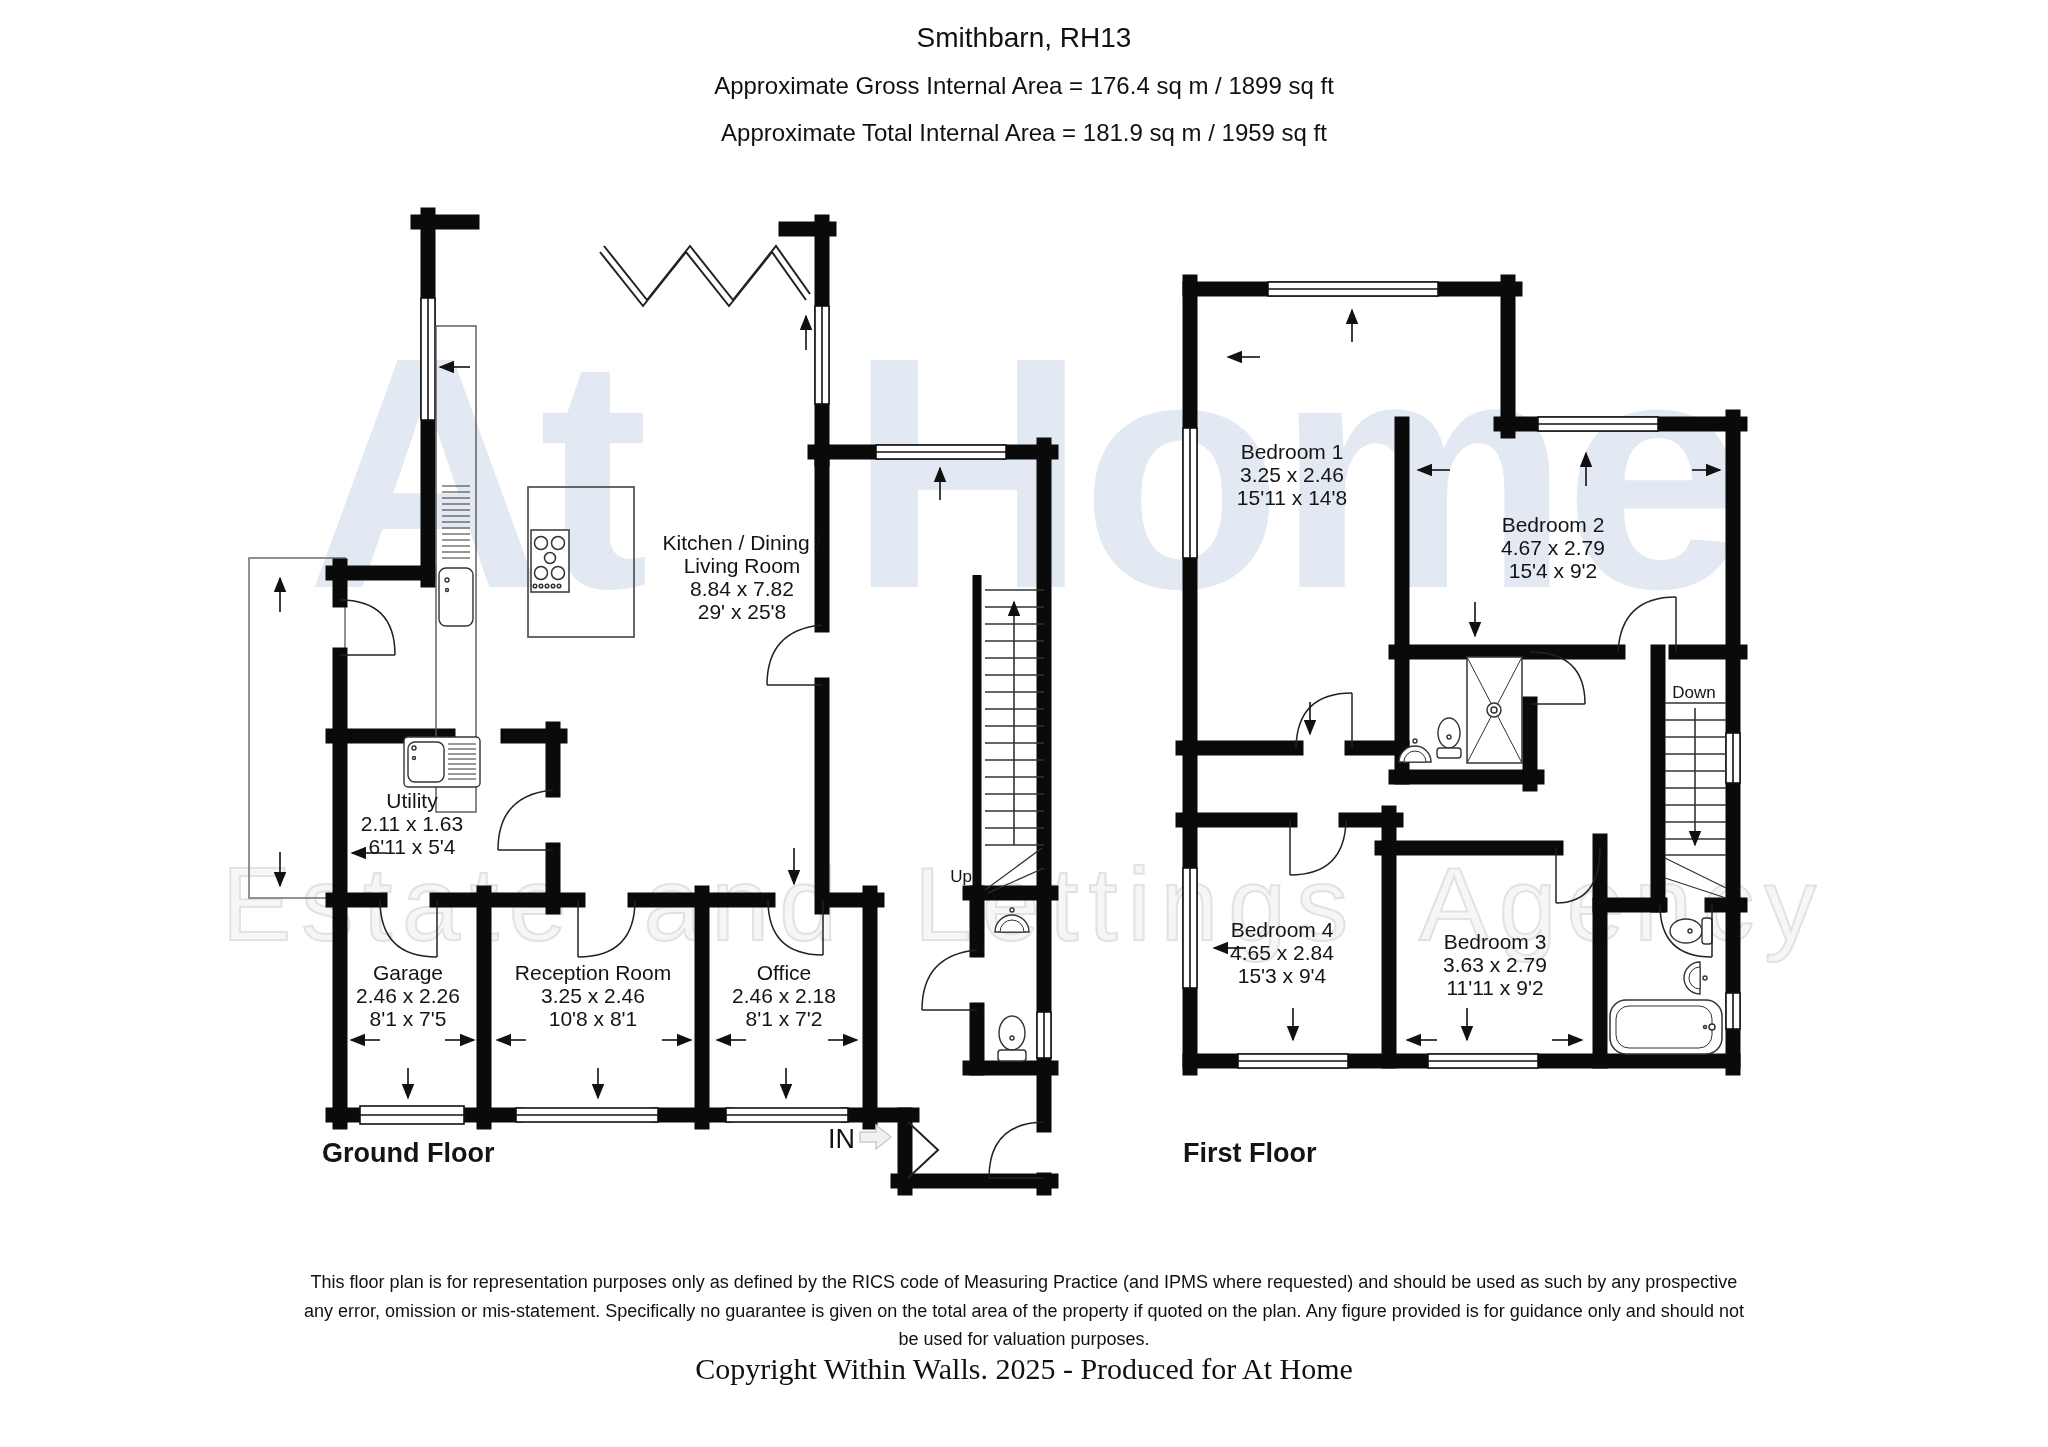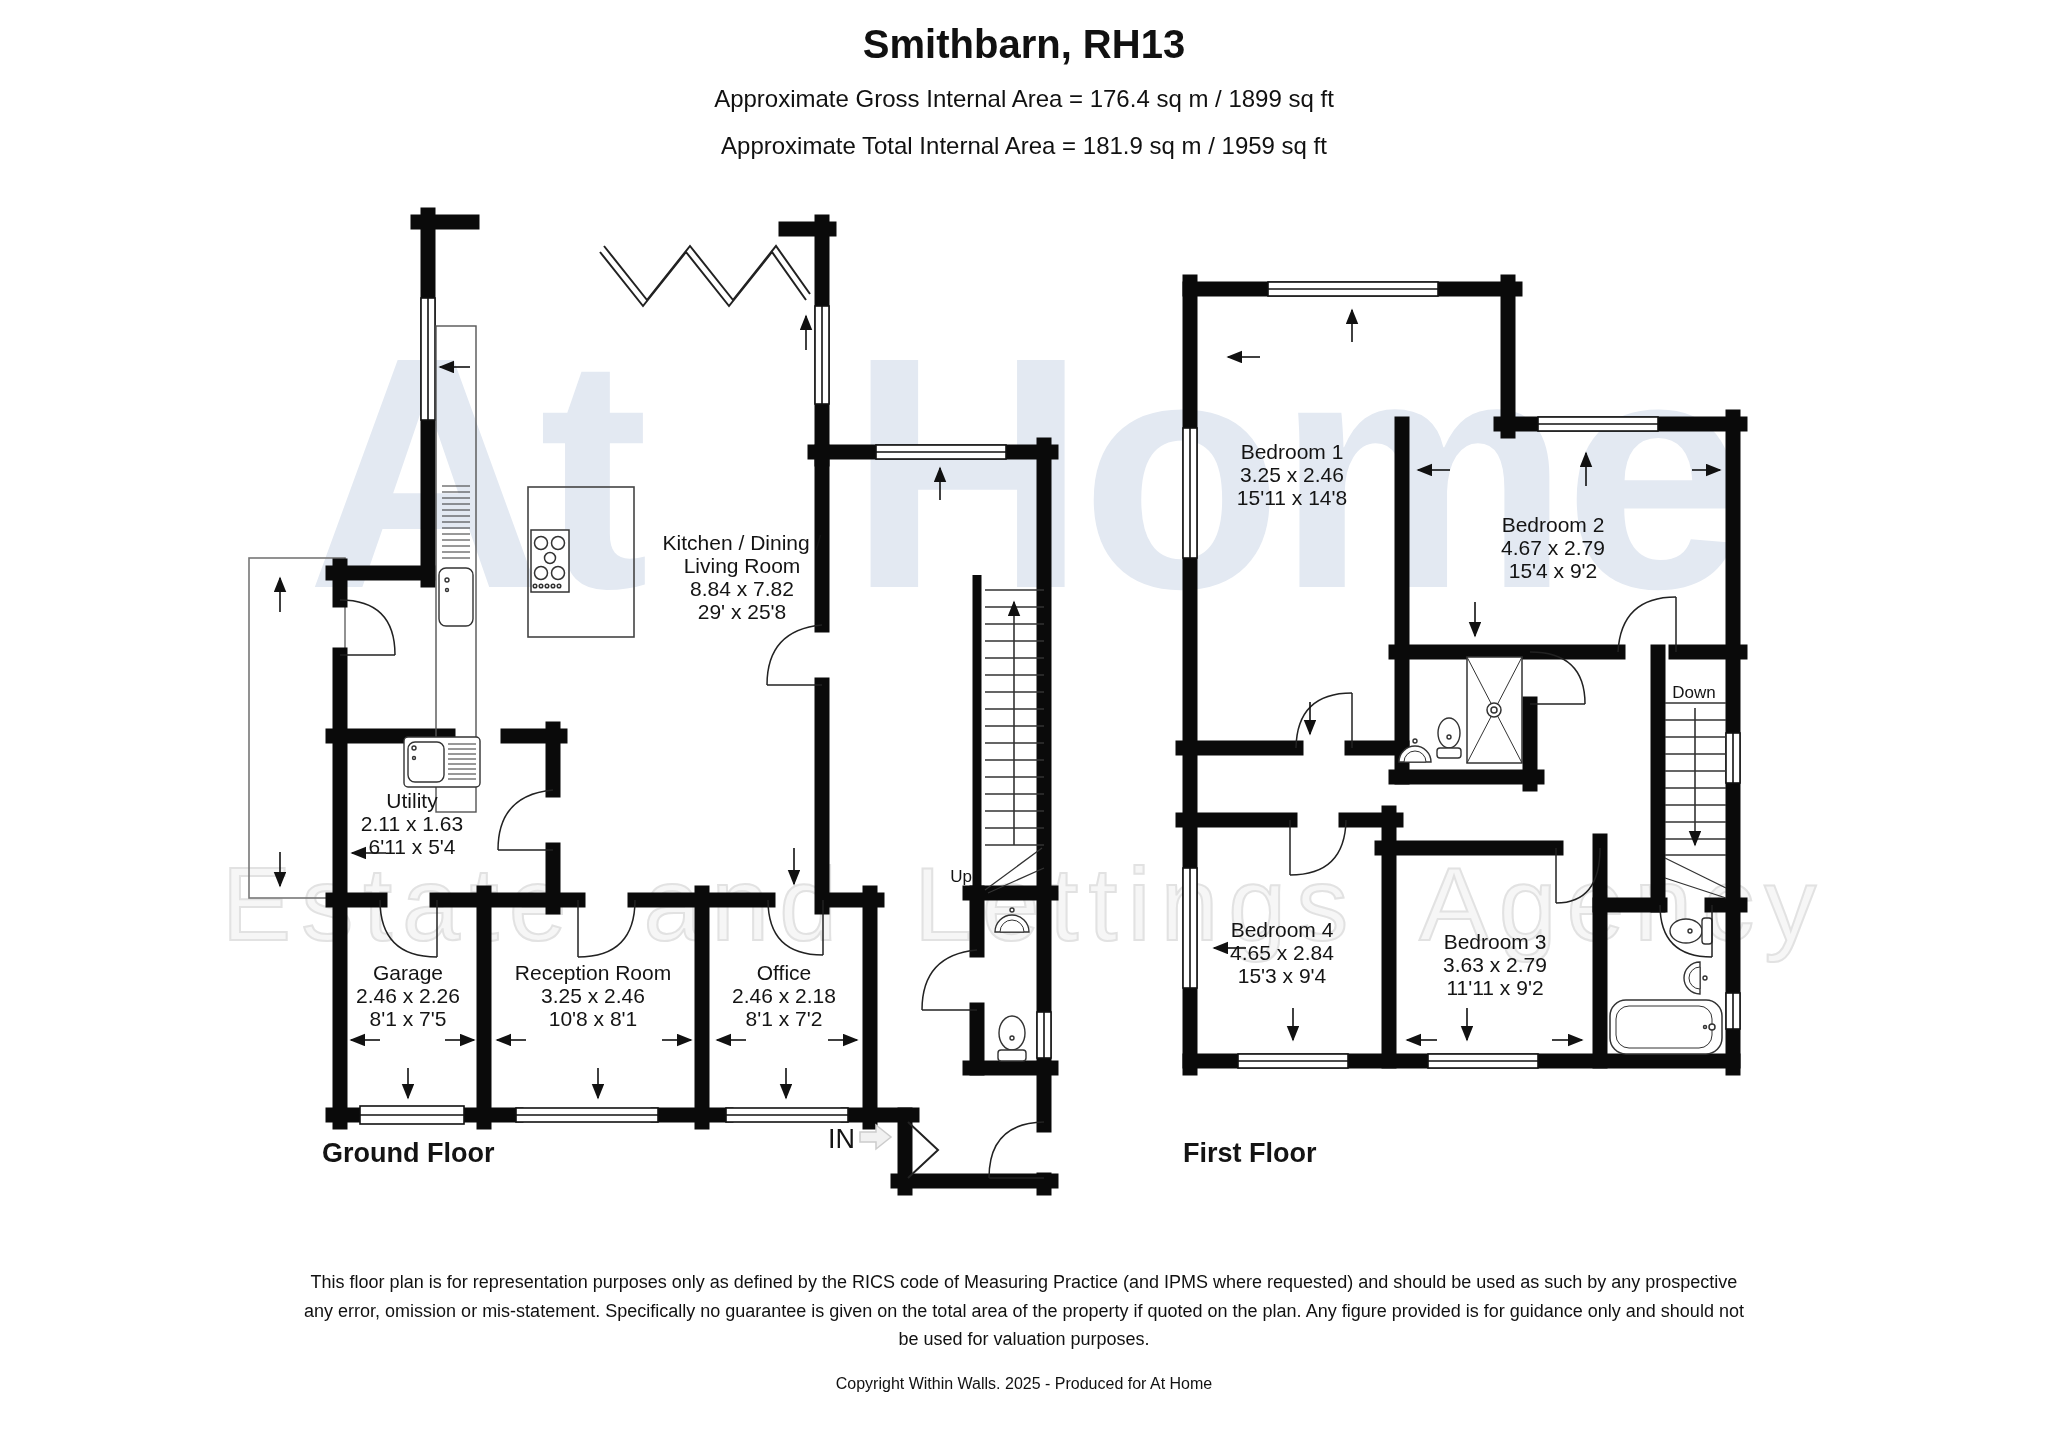--- a/index.html
+++ b/index.html
@@ -7,26 +7,26 @@
   .layer{position:absolute;left:0;top:0;}
   
   #wm-main{position:absolute;left:0;top:308px;width:2048px;text-align:center;
     font-size:330px;font-weight:bold;letter-spacing:-6px;word-spacing:120px;
     color:#e3e9f2;white-space:nowrap;line-height:1;}
   #wm-sub{position:absolute;left:0;top:852px;width:2048px;text-align:center;
     font-size:104px;font-weight:normal;letter-spacing:10px;word-spacing:28px;
     color:#f6f6f6;-webkit-text-stroke:2px #e2e2e2;white-space:nowrap;line-height:1;}
   
   #header{position:absolute;left:0;top:22px;width:2048px;text-align:center;}
-  #header .title{font-size:40px;font-weight:bold;margin-bottom:0;}
+  #header .title{font-size:28px;font-weight:normal;margin-bottom:0;}
   #header .area-line{font-size:24px;line-height:31px;margin-top:16px;}
   
   #footer{position:absolute;left:0;top:1268px;width:2048px;text-align:center;}
   #footer .disc{font-size:18px;line-height:28.5px;}
-  #footer .copy{font-size:16px;line-height:28px;margin-top:16px;}
+  #footer .copy{font-size:30px;line-height:28px;margin-top:1px;font-family:Liberation Serif, serif;}
   svg text{font-family:"Liberation Sans",sans-serif;fill:#141414;}
   .room-label{font-size:21px;}
   .floor-label{font-size:27px;font-weight:bold;}
   .small-label{font-size:17px;}
   .in-label{font-size:27px;}
 </style>
 </head>
 <body>
 
 <div id="wm-main">At Home</div>

